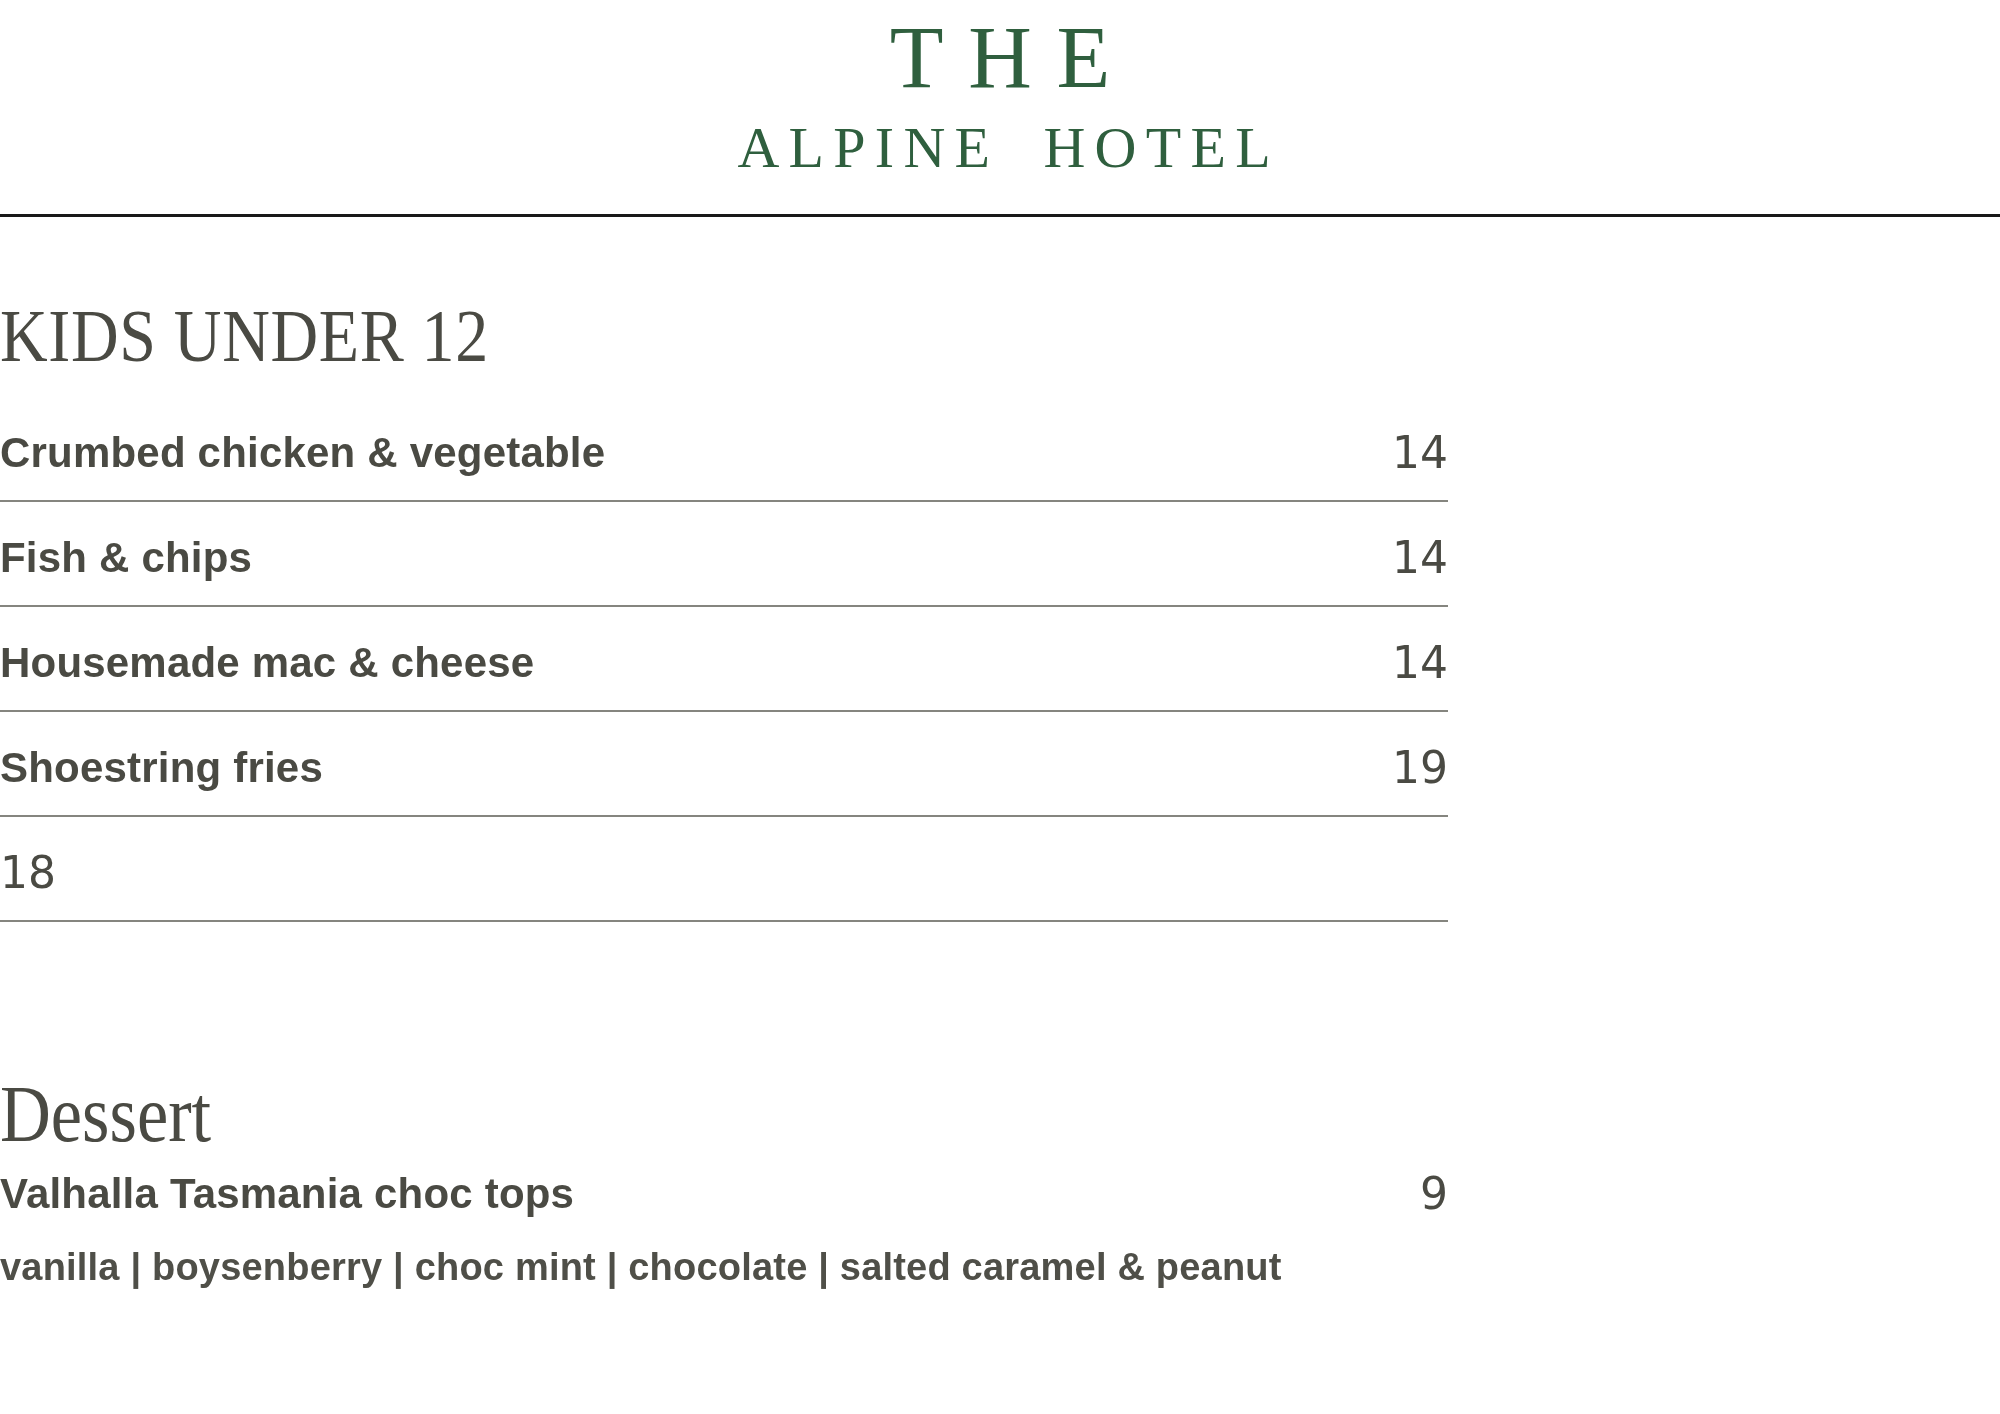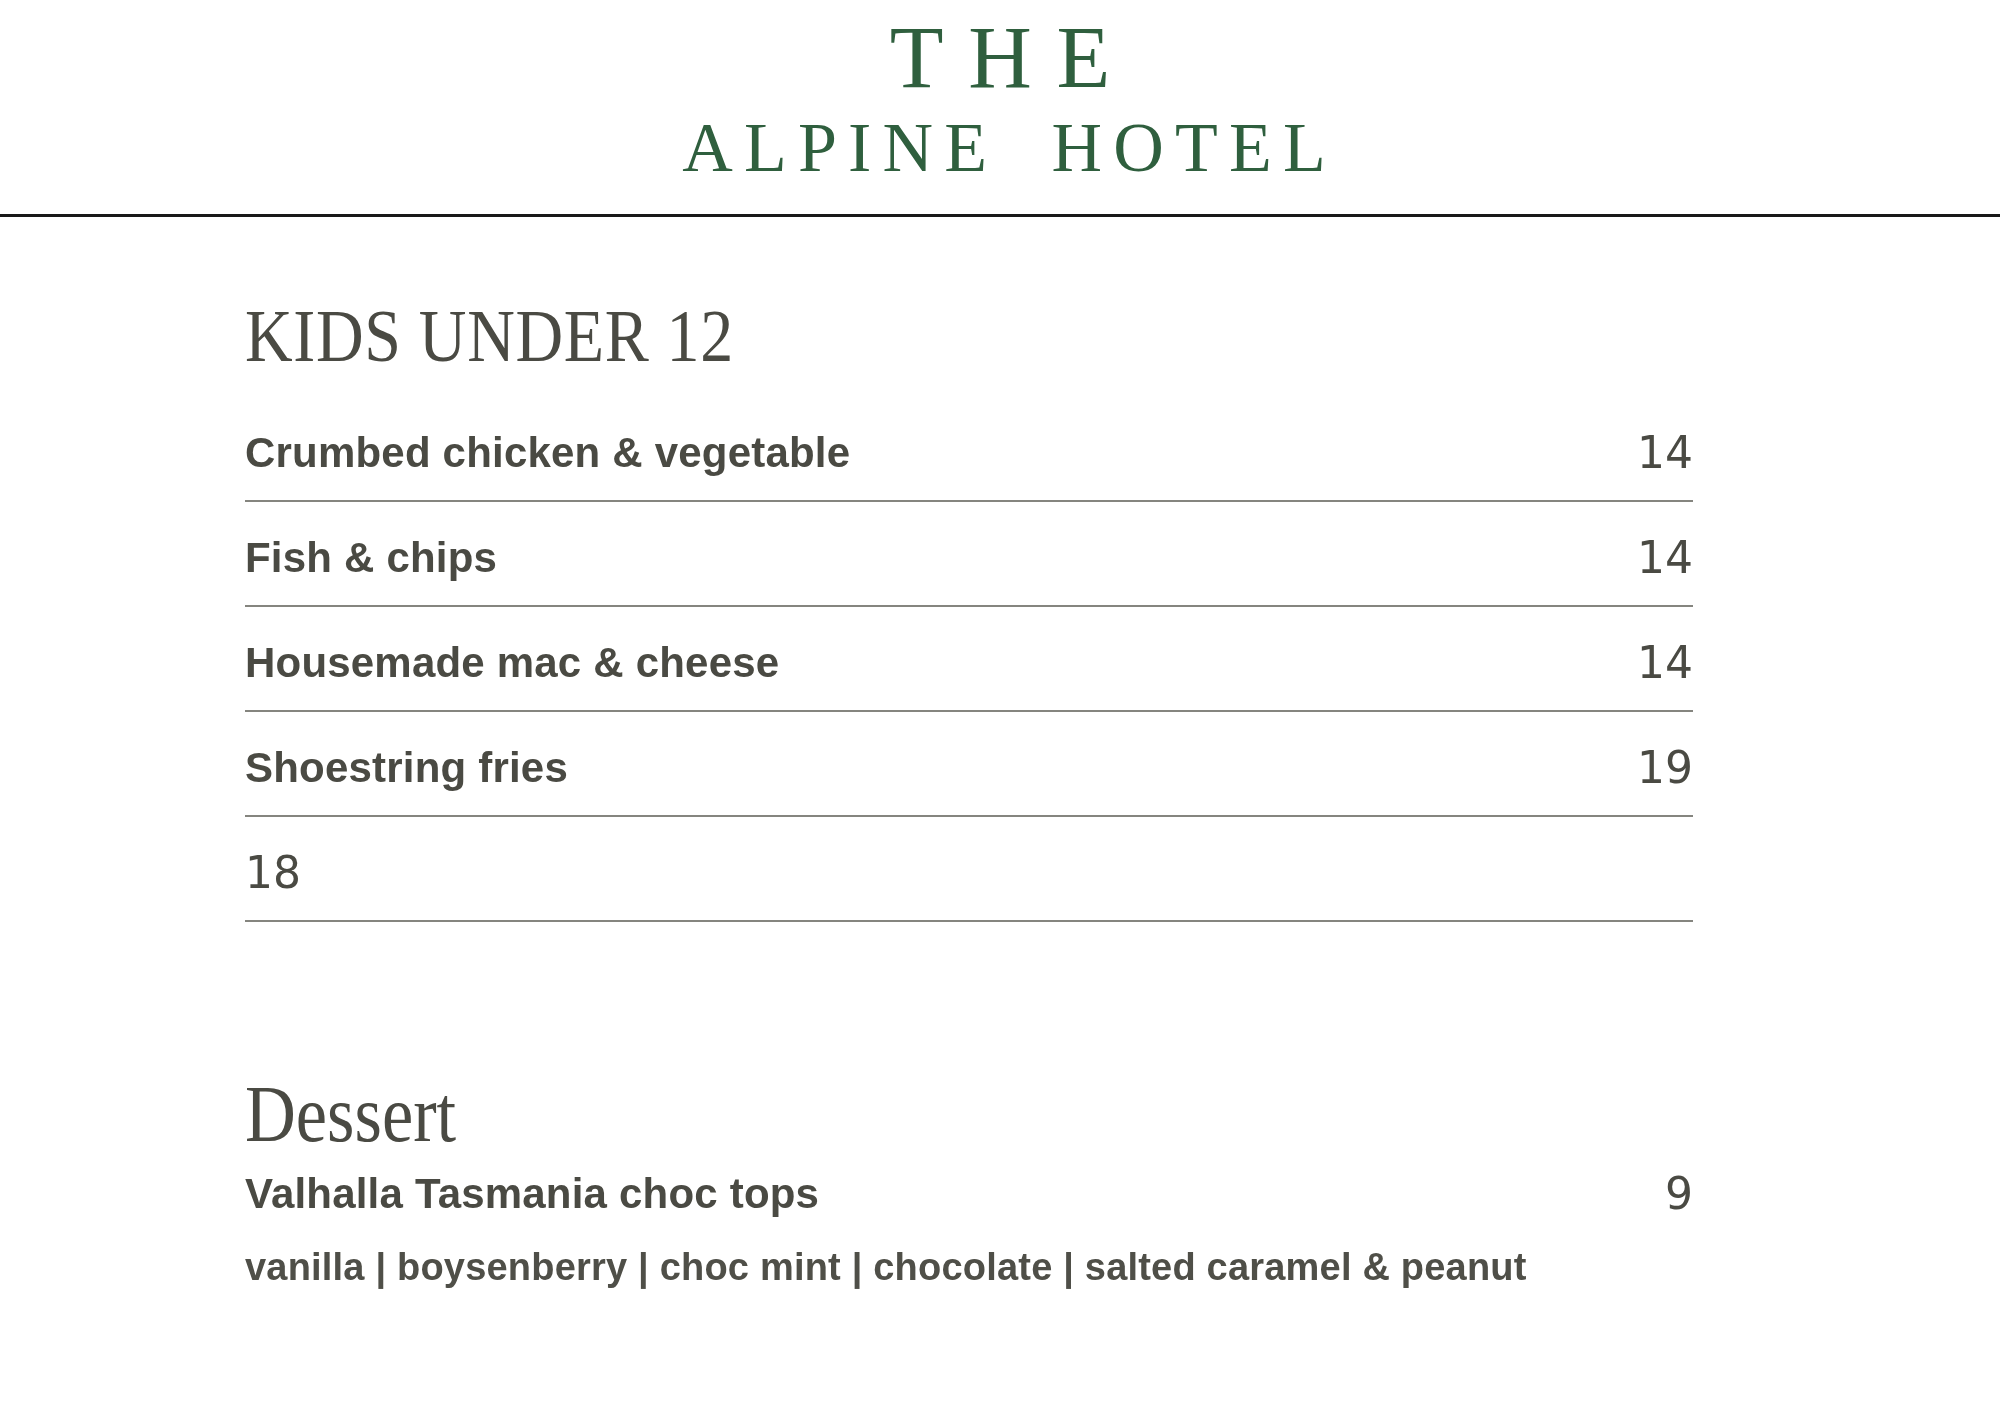--- a/index.html
+++ b/index.html
@@ -27,31 +27,30 @@
     font-weight: 400;
     color: #2f5f3e;
   }
   .brand-line-1 {
     font-size: 88px;
     line-height: 92px;
     letter-spacing: 0.28em;
     text-indent: 0.28em; 
   }
   .brand-line-2 {
-    font-size: 70px;
+    font-size: 58px;
     line-height: 88px;
     letter-spacing: 0.16em;
     word-spacing: 0.35em;
     text-indent: 0.16em;
     margin-left: 8px;
   }
 
   
   .content {
-    margin-left: 245px;
     width: 1448px;
   }
 
   .section-heading {
     font-family: "Liberation Serif", serif;
     font-weight: 400;
     color: #4a4a43;
     transform: scaleX(0.88);
     transform-origin: left center;
     white-space: nowrap;

